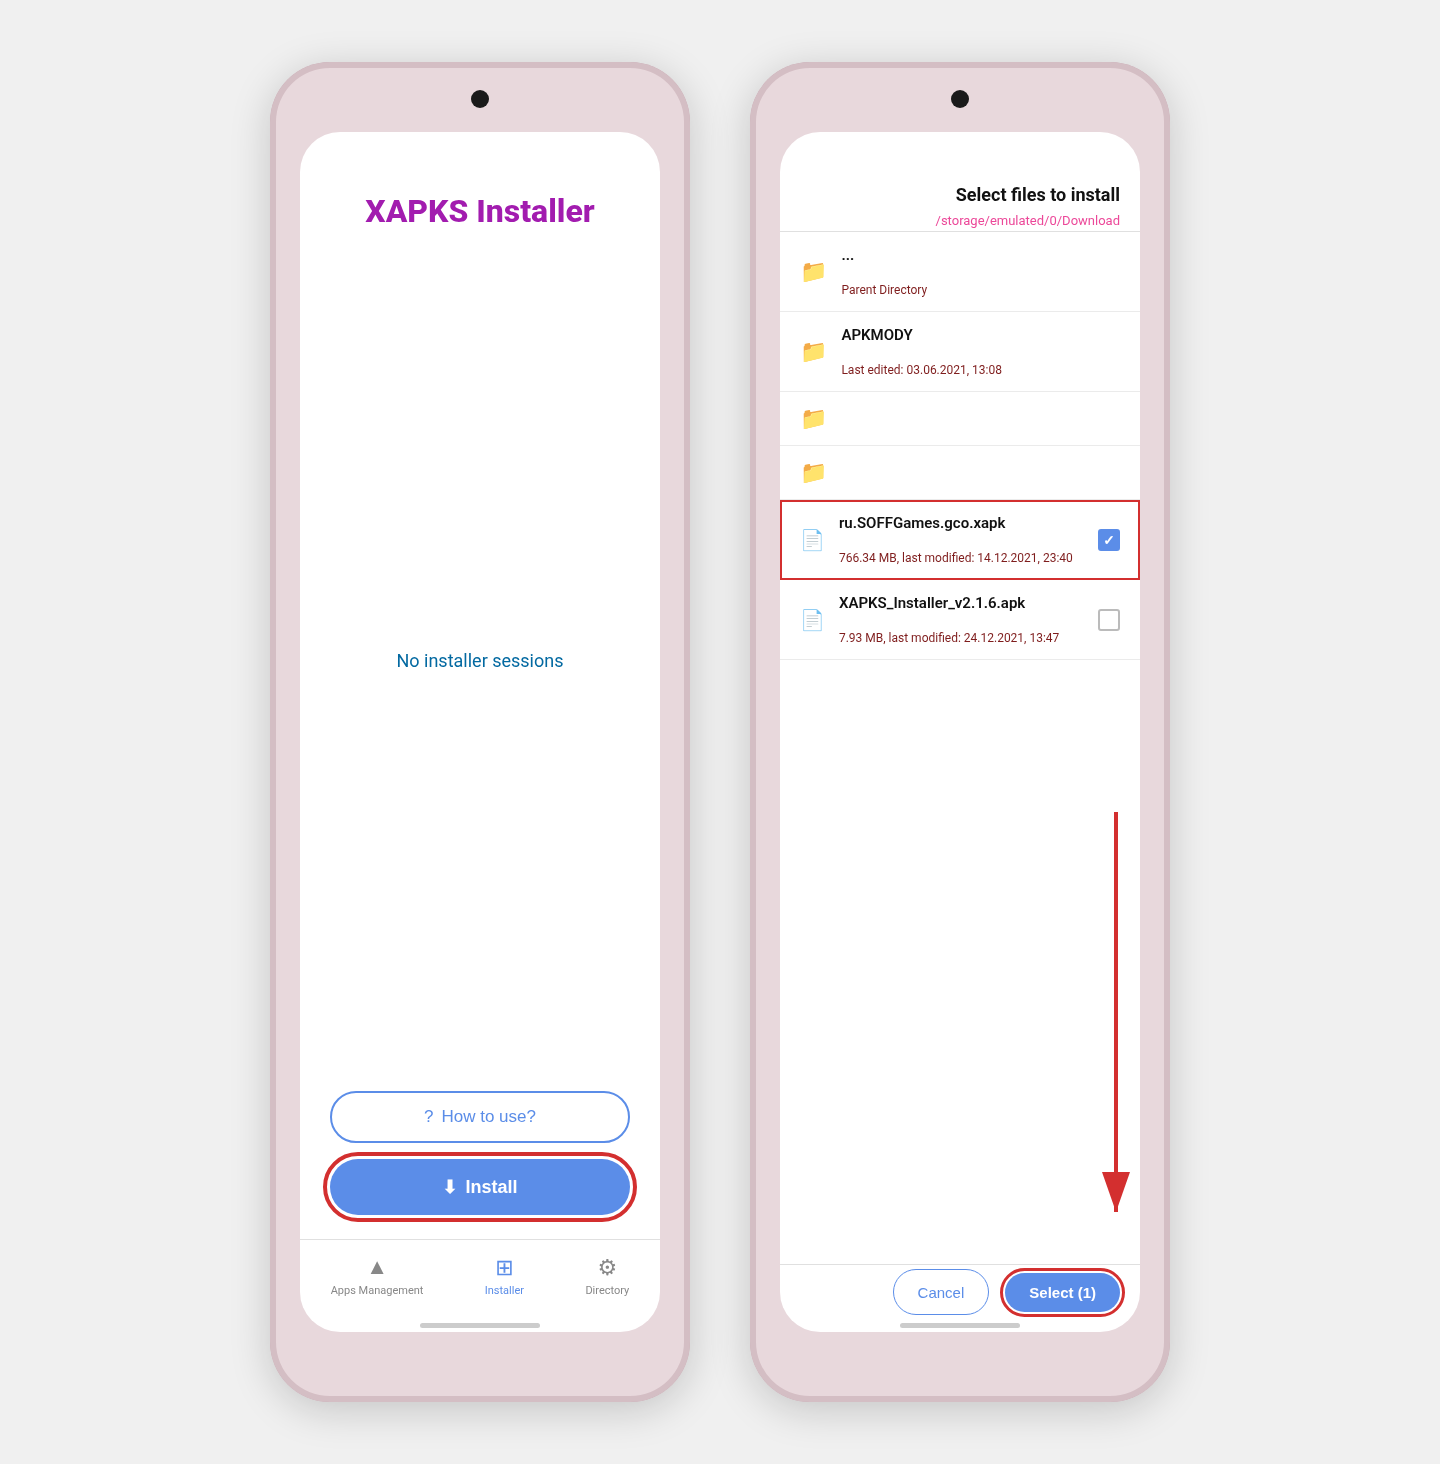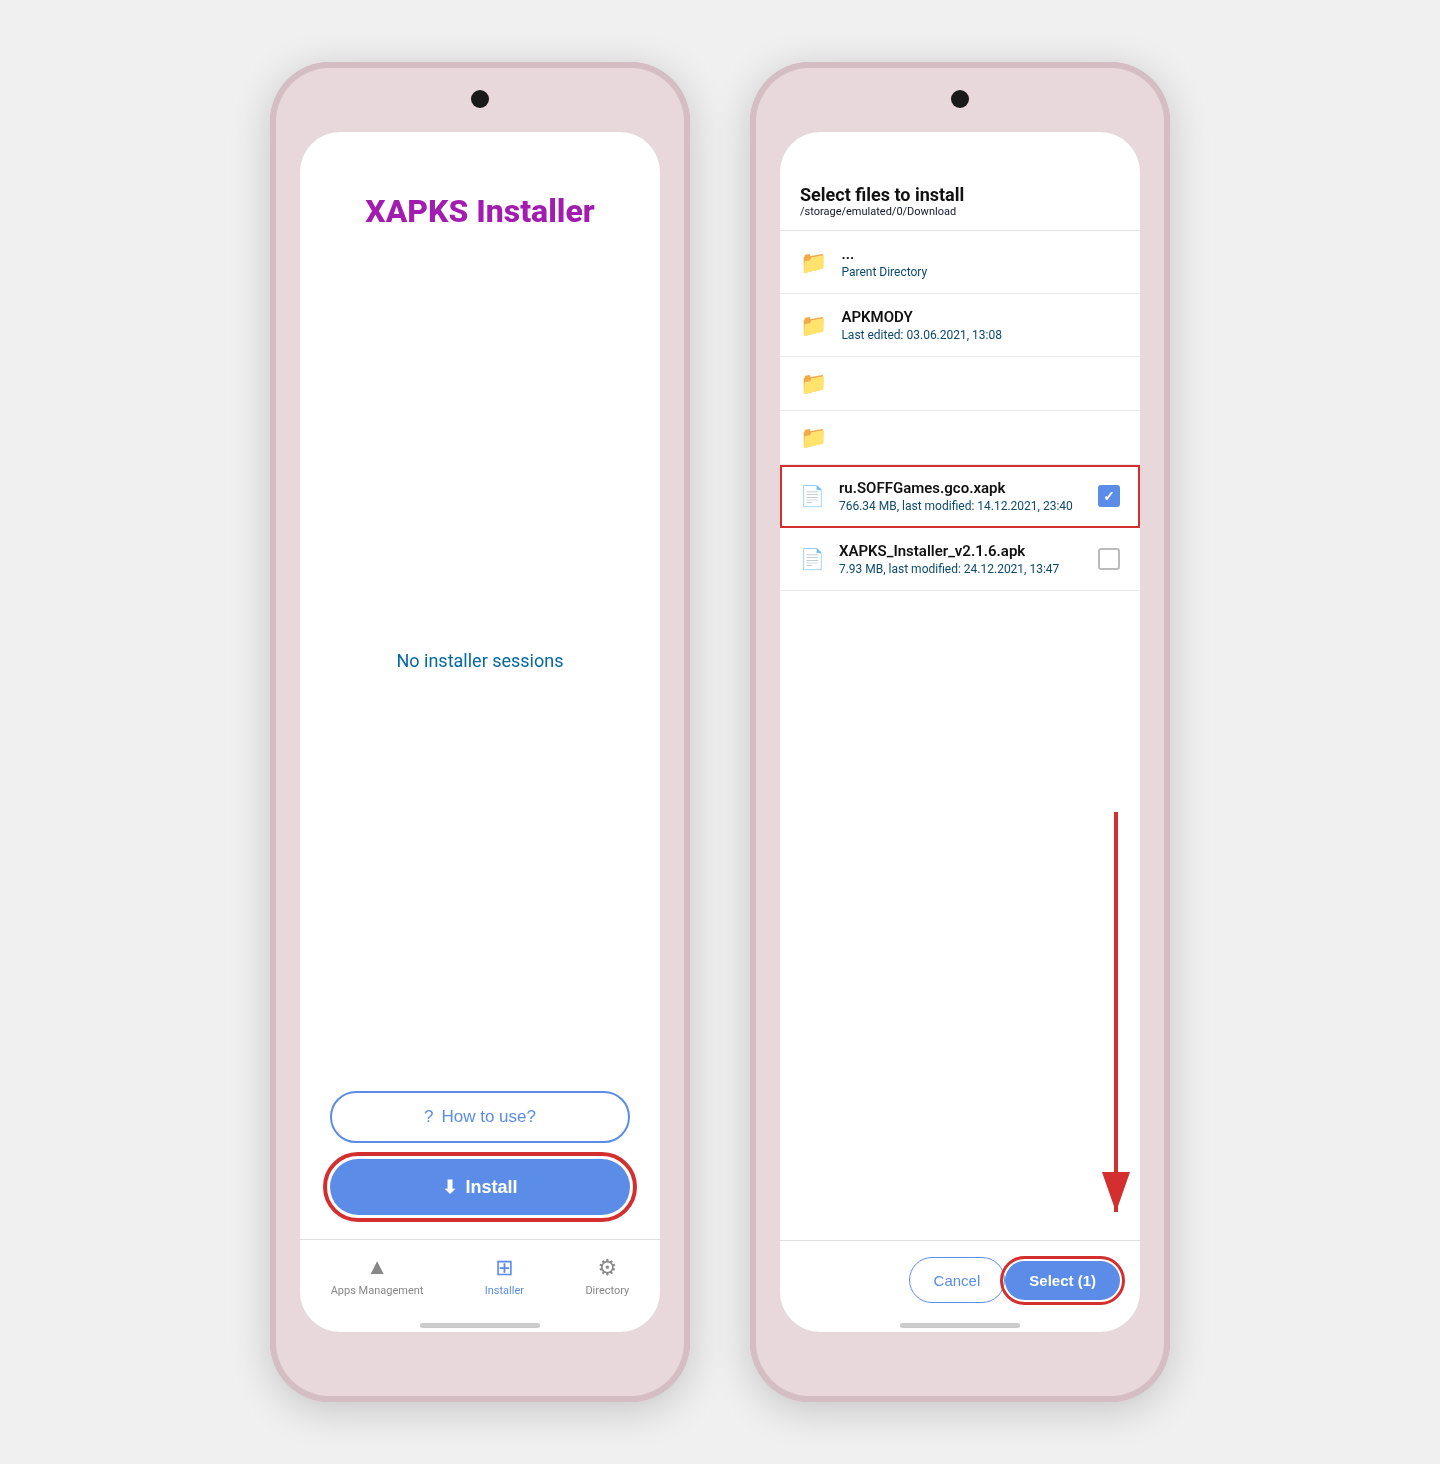--- a/index.html
+++ b/index.html
@@ -182,34 +182,35 @@
 
     
     .right-screen-content {
       flex: 1;
       display: flex;
       flex-direction: column;
       overflow: hidden;
     }
 
     .file-header {
-      padding: 16px 20px 12px;
+      padding: 16px 20px 3px;
       border-bottom: 1px solid #e0e0e0;
+      text-align: right;
     }
 
     .file-header-title {
       font-size: 18px;
       font-weight: 700;
       color: #111;
     }
 
     .file-header-path {
-      font-size: 11px;
-      color: #0f172a;
-      margin-top: 0;
+      font-size: 13px;
+      color: #ec4899;
+      margin-top: 8px;
     }
 
     .file-list {
       flex: 1;
       overflow-y: auto;
     }
 
     .file-item {
       display: flex;
       align-items: center;
@@ -241,22 +242,22 @@
     }
 
     .file-name {
       font-size: 15px;
       font-weight: 600;
       color: #111;
     }
 
     .file-meta {
       font-size: 12px;
-      color: #0c4a6e;
-      margin-top: 2px;
+      color: #7f1d1d;
+      margin-top: 19px;
     }
 
     .checkbox {
       width: 22px;
       height: 22px;
       border: 2px solid #bbb;
       border-radius: 3px;
       flex-shrink: 0;
       display: flex;
       align-items: center;
@@ -270,24 +271,25 @@
     }
 
     .checkbox.checked::after {
       content: '✓';
       color: white;
       font-size: 14px;
       font-weight: bold;
     }
 
     .right-bottom {
-      padding: 16px 20px;
+      padding: 4px 20px;
       display: flex;
       align-items: center;
       justify-content: flex-end;
+      gap: 16px;
       border-top: 1px solid #e0e0e0;
     }
 
     .btn-cancel {
       height: 46px;
       padding: 0 24px;
       border: 1.5px solid #5b8de8;
       border-radius: 30px;
       background: transparent;
       color: #5b8de8;

